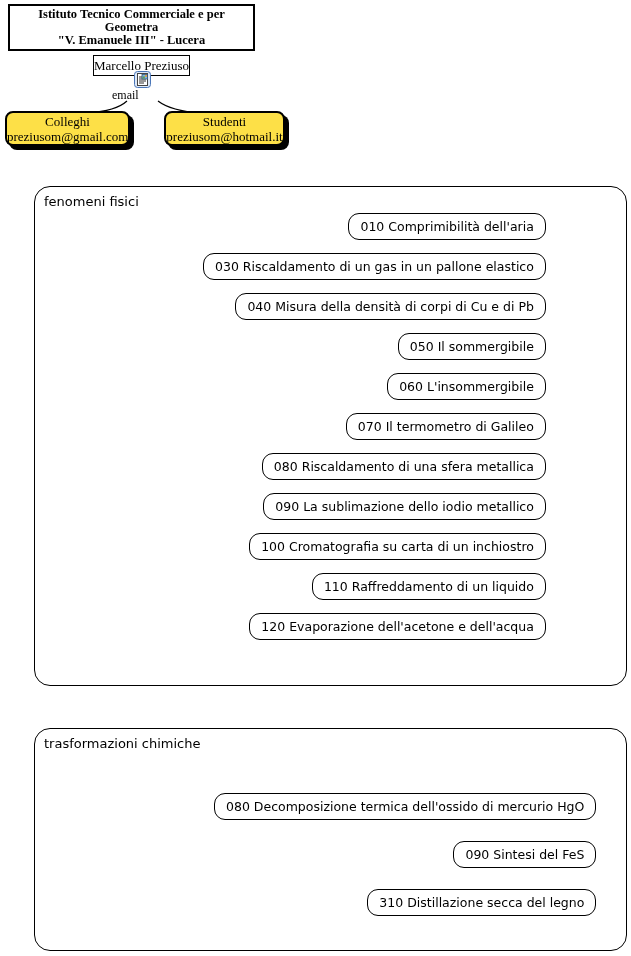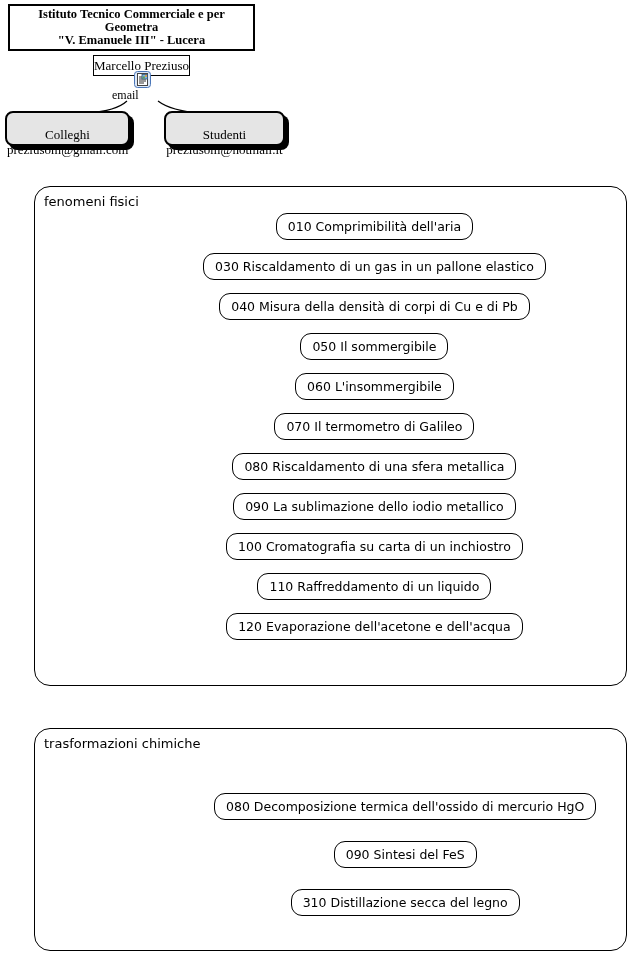--- a/index.html
+++ b/index.html
@@ -18,34 +18,34 @@
 
   .email-icon{position:absolute;left:134px;top:71px;width:17px;height:17px;cursor:pointer;}
 
   .email-label{position:absolute;left:112px;top:88px;width:60px;text-align:left;
       font-size:12px;line-height:14px;}
 
   .connectors{position:absolute;left:82px;top:99px;width:125px;height:15px;}
 
   
   .contact-box{position:absolute;top:111px;height:35px;box-sizing:border-box;
-      border:2px solid #000;border-radius:8px;box-shadow:4px 4px 0 #000;background:#e5e5e5;
-      text-align:center;font-size:13px;line-height:15px;padding-top:14px;cursor:pointer;}
+      border:2px solid #000;border-radius:8px;box-shadow:4px 4px 0 #000;background:#fde047;
+      text-align:center;font-size:13px;line-height:15px;padding-top:1px;cursor:pointer;}
   .contact-colleghi{left:5px;width:125px;}
   .contact-studenti{left:164px;width:121px;}
 
   
   .section{position:absolute;left:34px;width:593px;box-sizing:border-box;
       border:1px solid #000;border-radius:16px;background:#fff;
       font-family:"DejaVu Sans", sans-serif;}
   .section-fisici{top:186px;height:500px;}
   .section-chimiche{top:728px;height:223px;}
   .section-label{position:absolute;left:9px;top:7px;font-size:13px;}
 
-  .button-col{position:absolute;display:flex;flex-direction:column;align-items:center;}
+  .button-col{position:absolute;display:flex;flex-direction:column;align-items:flex-end;}
   .col-fisici{left:168px;top:26px;gap:13px;}
   .col-chimiche{left:179px;top:64px;gap:21px;}
 
   .item-btn{border:1px solid #000;border-radius:11px;background:#fff;
       padding:4px 11px;font-size:12.5px;line-height:17px;white-space:nowrap;
       font-family:"DejaVu Sans", sans-serif;cursor:pointer;}
 </style>
 </head>
 <body>
 

